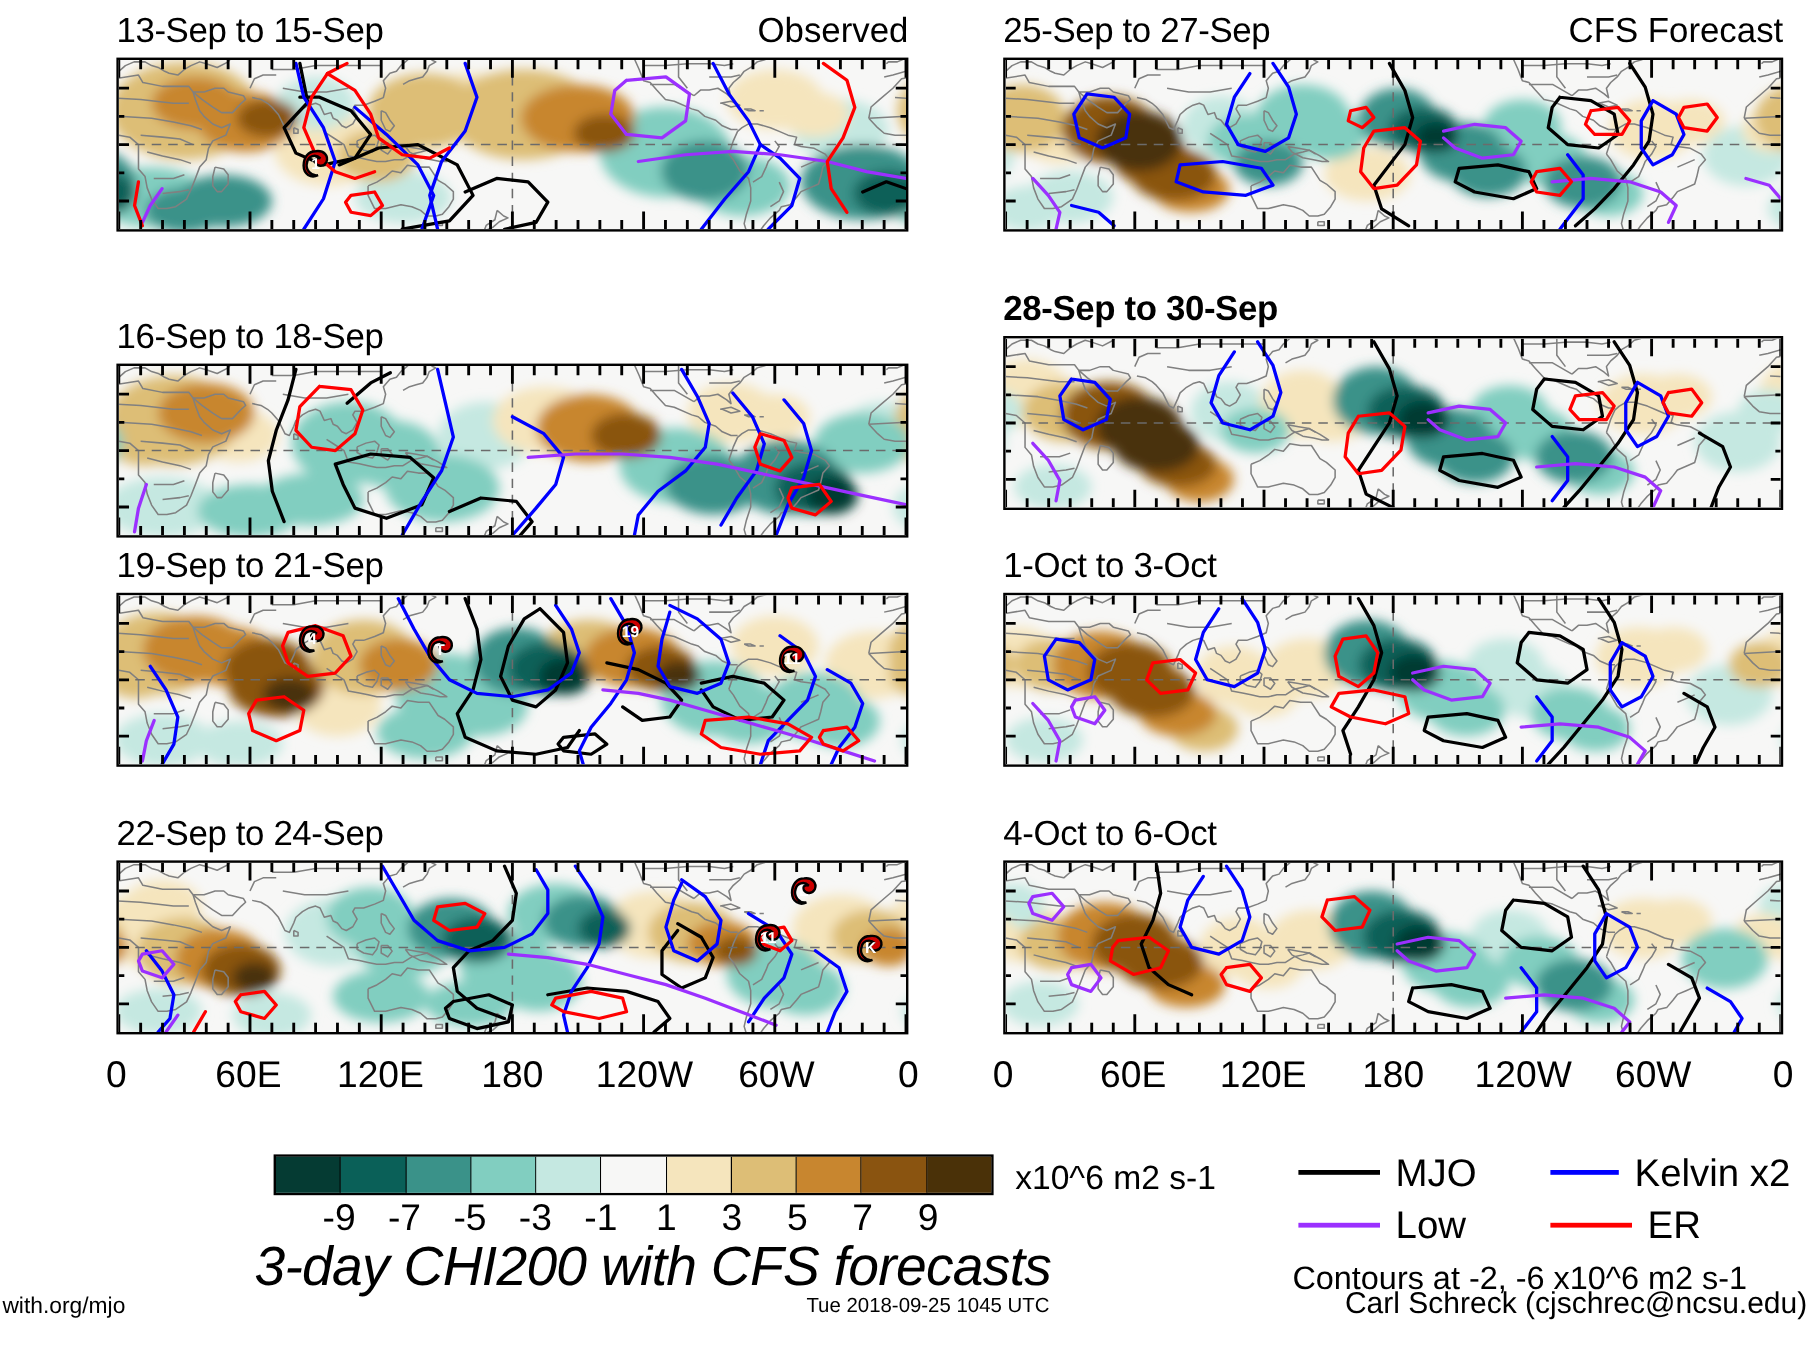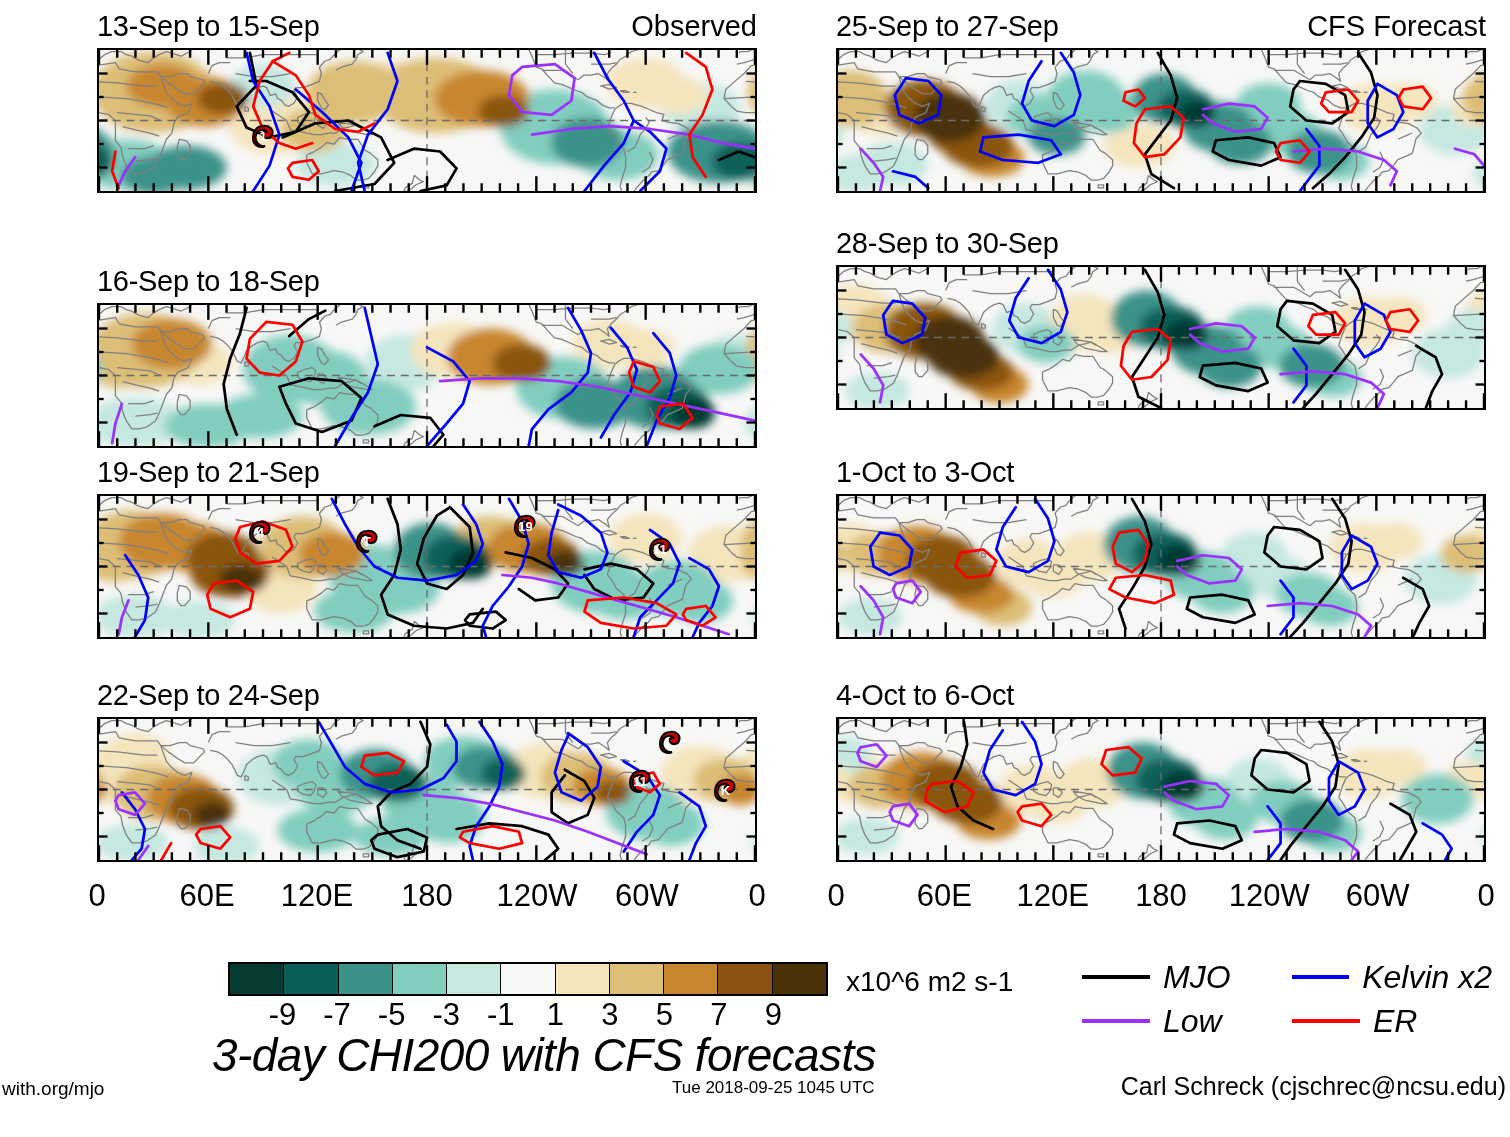--- a/index.html
+++ b/index.html
@@ -82,21 +82,20 @@
     letter-spacing:-0.6px;
     font-style:italic;
   }
 
   #legend { position:absolute; left:1082px; top:95px; width:410px; }
   #legend-grid {
     display:grid;
     grid-template-columns:210px 200px;
     grid-template-rows:44px 44px;
     align-items:center;
-    font-style:italic;
   }
   .leg-item { display:flex; align-items:center; }
   .leg-line { width:68px; height:0; border-top:4px solid #000; margin-right:13px; }
   .leg-text { font-size:32px; line-height:32px; white-space:nowrap; }
   #legend-note {
     position:absolute; left:1077px; top:192px;
     font-size:27px; line-height:27px; white-space:nowrap;
   }
 
   #timestamp {
@@ -1578,21 +1577,21 @@
             <line x1="0" y1="96.66666666666666" x2="4.55" y2="96.66666666666666"></line>
             <line x1="650" y1="96.66666666666666" x2="645.45" y2="96.66666666666666"></line>
             <line x1="0" y1="24.166666666666664" x2="8.45" y2="24.166666666666664"></line>
             <line x1="650" y1="24.166666666666664" x2="641.55" y2="24.166666666666664"></line>
             <line x1="0" y1="120.83333333333334" x2="8.45" y2="120.83333333333334"></line>
             <line x1="650" y1="120.83333333333334" x2="641.55" y2="120.83333333333334"></line>
           </g>
         </svg>
       </div>
     </div>
-    <div class="panel" style="left: 836px; top: 229px; width: 650px; height: 181px;">
+    <div class="panel" style="left: 836px; top: 244px; width: 650px; height: 181px; font-weight: bold;">
       <div class="panel-title">28-Sep to 30-Sep</div>
       <div class="map-frame" style="left: 0px; top: 36px; width: 650px; height: 145px;">
         <div class="map-inner">
           <svg viewBox="0 0 650 145" preserveAspectRatio="none">
             <defs>
               <filter id="blur-fcst-2" x="-30%" y="-30%" width="160%" height="160%">
                 <feGaussianBlur stdDeviation="5.075"></feGaussianBlur>
               </filter>
               <clipPath id="clip-fcst-2">
                 <rect x="0" y="0" width="650" height="145"></rect>
@@ -2462,16 +2461,17 @@
         <div class="leg-item">
           <div class="leg-line" style="border-top-color: rgb(155, 48, 255);"></div>
           <div class="leg-text">Low</div>
         </div>
         <div class="leg-item">
           <div class="leg-line" style="border-top-color: rgb(255, 0, 0);"></div>
           <div class="leg-text">ER</div>
         </div>
       </div>
   </div>
+  <div id="legend-note">Contours at -2, -6 x10^6 m2 s-1</div>
 
   <div id="timestamp">Tue 2018-09-25 1045 UTC</div>
   <div id="credit">Carl Schreck (cjschrec@ncsu.edu)</div>
 </div>
 
 </body></html>

